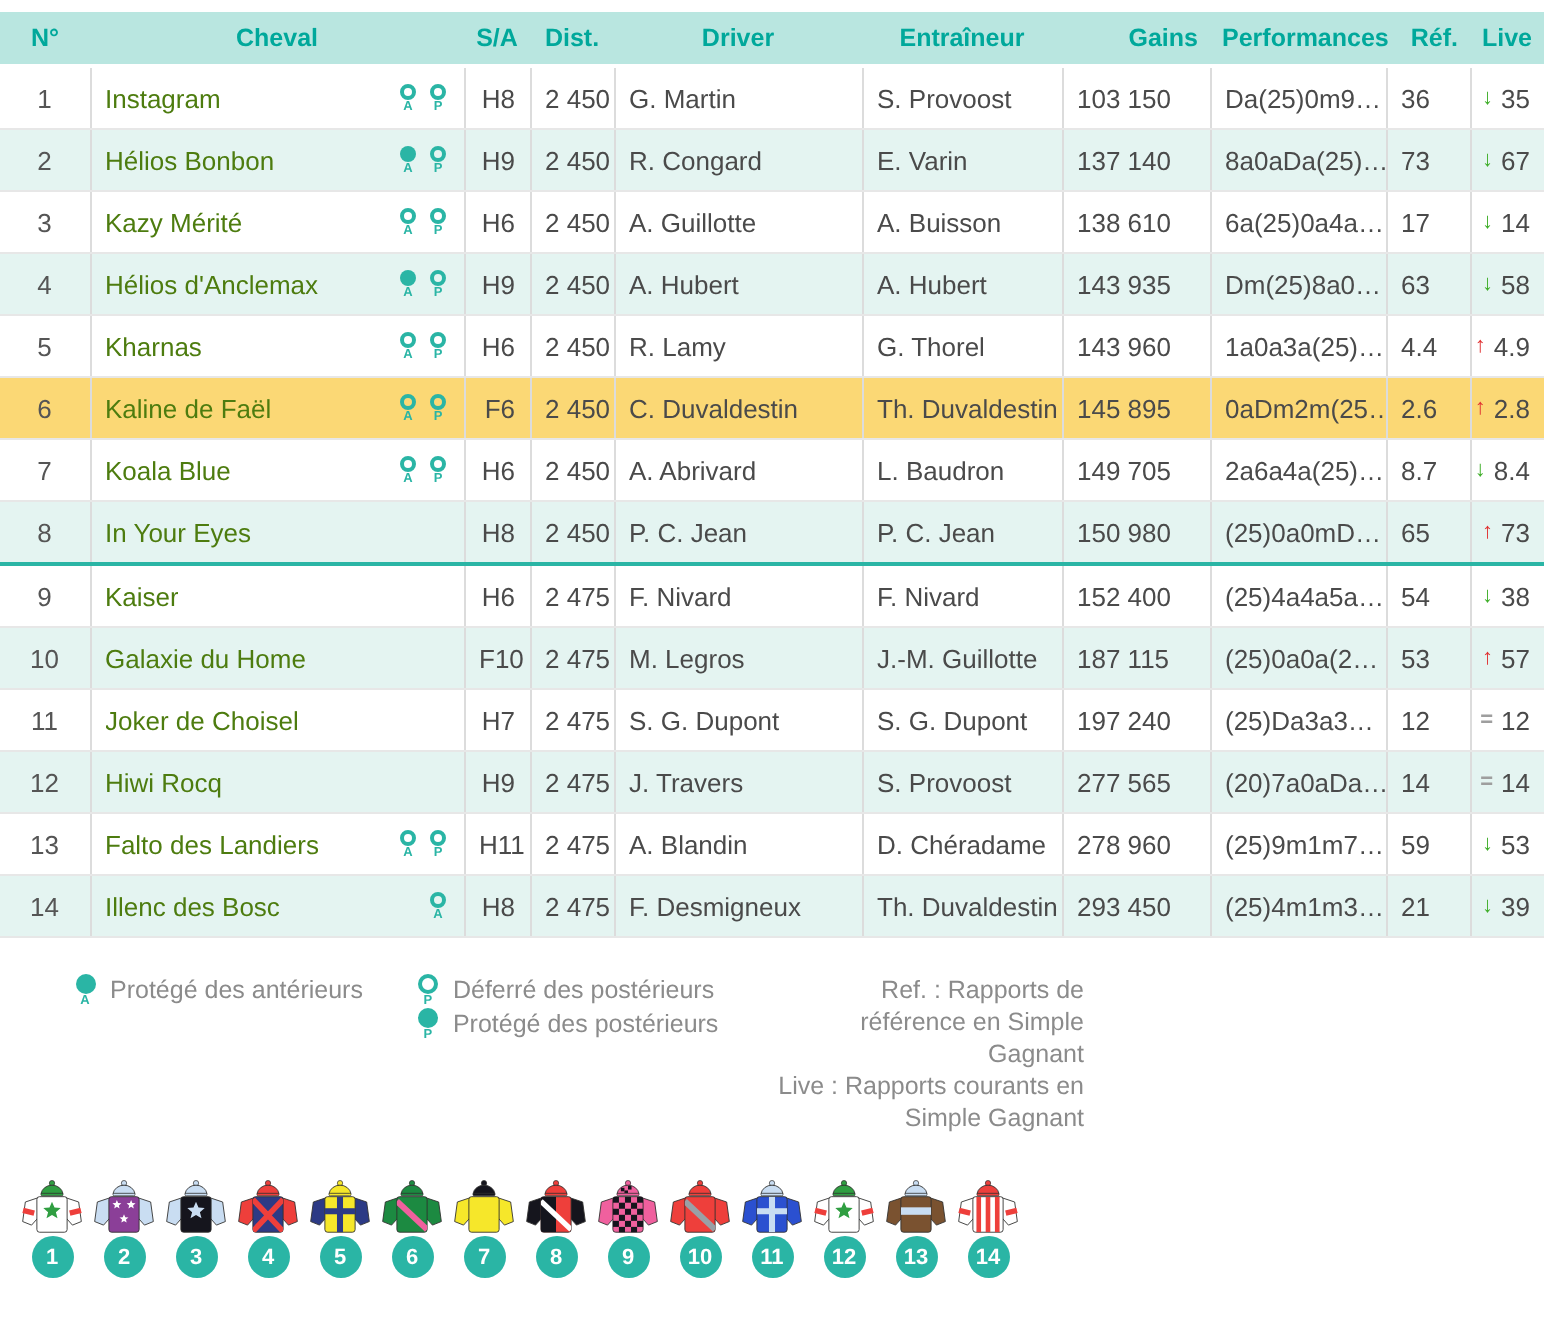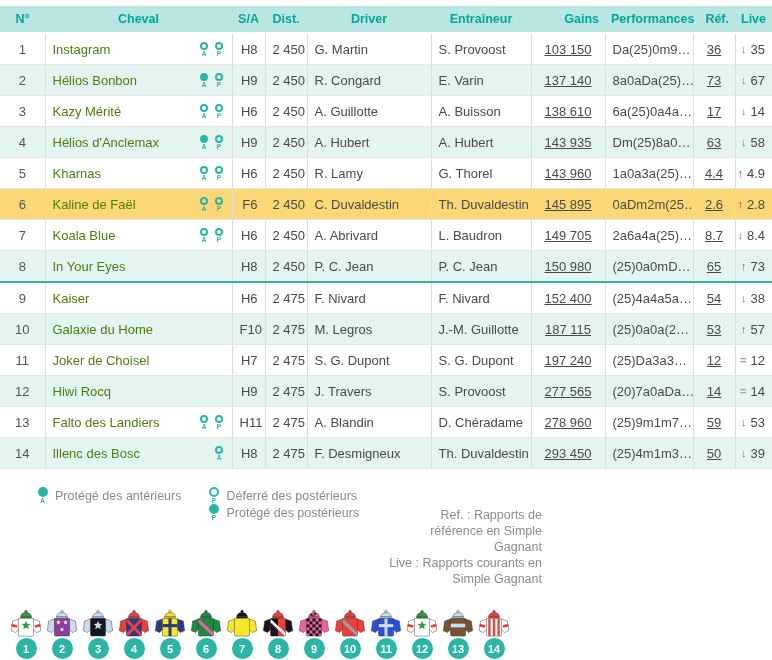--- a/index.html
+++ b/index.html
@@ -18,44 +18,44 @@
     font-size:13px; height:30px; padding:0 7px; background:#fff;
     border-right:1px solid #dcdcdc; border-bottom:1px solid #e7e7e7;
     white-space:nowrap; overflow:hidden;
   }
   table.race td:last-child{border-right:none;}
   tr.tint td{background:#e4f4f1;}
   tr.hl td{background:#fbd875;}
   tr.group-end td{border-bottom:2px solid #2ab5a5;}
   td.c-num{text-align:center; color:#555;}
   td.c-center{text-align:right;margin-top:45px;}
-  td.c-right{text-align:center;text-decoration:underline;}
+  td.c-right{text-align:left;}
   .horse-cell{display:flex; align-items:center; justify-content:space-between;}
   .horse-name{font-weight:400; color:#4d7c0f; overflow:hidden; text-overflow:ellipsis;}
   .shoes{display:inline-flex; gap:4px; align-items:center;}
 
   
   .shoe{display:inline-flex; flex-direction:column; align-items:center; width:11px; line-height:0;}
   .shoe .c{width:8px; height:8px; border-radius:50%; box-sizing:border-box;}
   .shoe.protege .c{background:#2ab5a5;}
   .shoe.deferre .c{border:2px solid #2ab5a5; background:transparent;}
   .shoe .l{font-size:6.5px; font-weight:700; color:#2ab5a5; line-height:6px; margin-top:1px;}
 
   
   .live-cell{display:flex; align-items:center; justify-content:flex-end; gap:4px;}
   .arrow{font-weight:700; font-size:11px; line-height:1;}
   .arrow.up{color:#e03030;} .arrow.down{color:#3fae29;} .arrow.eq{color:#9e9e9e;}
 
   
   .legend{display:flex; margin:18px 0 0 36px; width:506px; font-size:12.5px; color:#8b8b8b;}
   .legend-group{margin-right:26px;}
-  .legend-row{display:flex; align-items:center; gap:6px; line-height:16px;}
+  .legend-row{display:flex; align-items:flex-start; gap:6px; line-height:16px;}
   .legend .shoe{width:13px;}
   .legend .shoe .c{width:10px;height:10px;}
-  .legend-right{flex:1; text-align:right; line-height:16px;margin-top:20px;}
+  .legend-right{flex:1; text-align:right; line-height:16px;}
   .dash{display:inline-block; width:16px; height:3px; background:#2ab5a5; border-radius:2px; vertical-align:middle; margin-right:5px;}
 
   
   .silks{display:flex; margin:22px 0 0 8px;}
   .silk{width:36px; display:flex; flex-direction:column; align-items:center;}
   .badge{
     width:21px; height:21px; border-radius:50%; background:#2ab5a5; color:#fff;
     font-size:11px; font-weight:700; display:flex; align-items:center; justify-content:center;
     margin-top:1px;
   }
@@ -463,21 +463,21 @@
                 </span>
               </span>
             </div>
           </td>
           <td class="c-center">H8</td>
           <td class="c-center">2 475</td>
           <td>F. Desmigneux</td>
           <td>Th. Duvaldestin</td>
           <td class="c-right">293 450</td>
           <td>(25)4m1m3…</td>
-          <td class="c-right">50</td>
+          <td class="c-right">21</td>
           <td>
             <div class="live-cell">
               <span class="arrow down">↓</span>
               <span>39</span>
             </div>
           </td>
         </tr>
       </tbody>
   </table>
 

